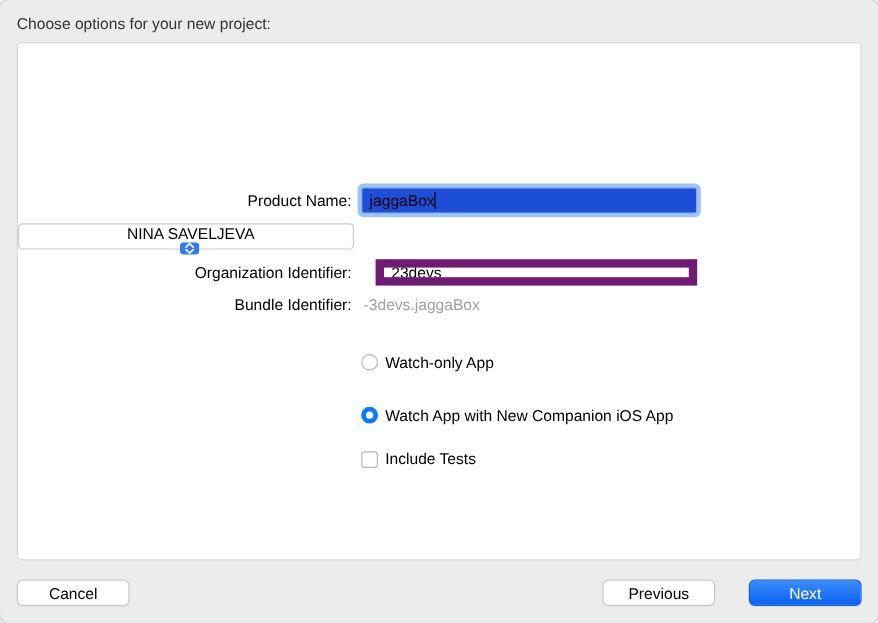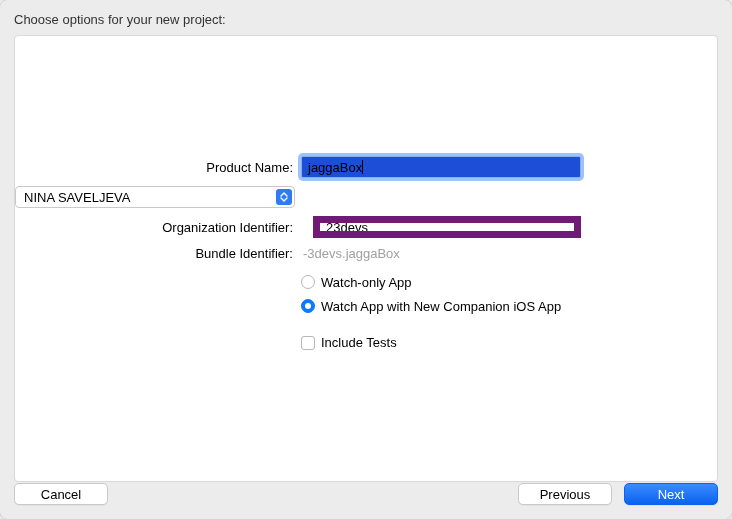--- a/index.html
+++ b/index.html
@@ -77,20 +77,21 @@
     .select-wrap {
       width: 100%;
       height: 22px;
       position: relative;
       background: #fff;
       border: 1px solid #c9c9c9;
       border-radius: 4px;
       display: flex;
       align-items: center;
       padding-left: 8px;
+      flex-direction: column;
     }
     .select-value {
       flex: 1;
       font-size: 13px;
     }
     .select-chevrons {
       width: 16px;
       height: 16px;
       background: #2f7bf6;
       border-radius: 3px;
@@ -112,20 +113,21 @@
       display: flex;
       flex-direction: column;
       gap: 6px;
       padding-top: 4px;
     }
     .radio-row {
       display: flex;
       align-items: center;
       gap: 6px;
       height: 18px;
+      margin-top: 20px;
     }
     .radio-outer {
       width: 14px;
       height: 14px;
       border-radius: 50%;
       border: 1px solid #b8b8b8;
       background: #fff;
       display: flex;
       align-items: center;
       justify-content: center;
@@ -157,22 +159,22 @@
       border-radius: 3px;
       background: #fff;
       flex-shrink: 0;
     }
     .checkbox-label {
       font-size: 13px;
     }
     .footer {
       display: flex;
       align-items: center;
-      padding-top: 1px;
-      gap: 12px;
+      padding-top: 16px;
+      gap: 28px;
     }
     .footer-spacer {
       flex: 1;
     }
     .btn {
       height: 22px;
       min-width: 94px;
       padding: 0 16px;
       font-size: 13px;
       border-radius: 5px;

